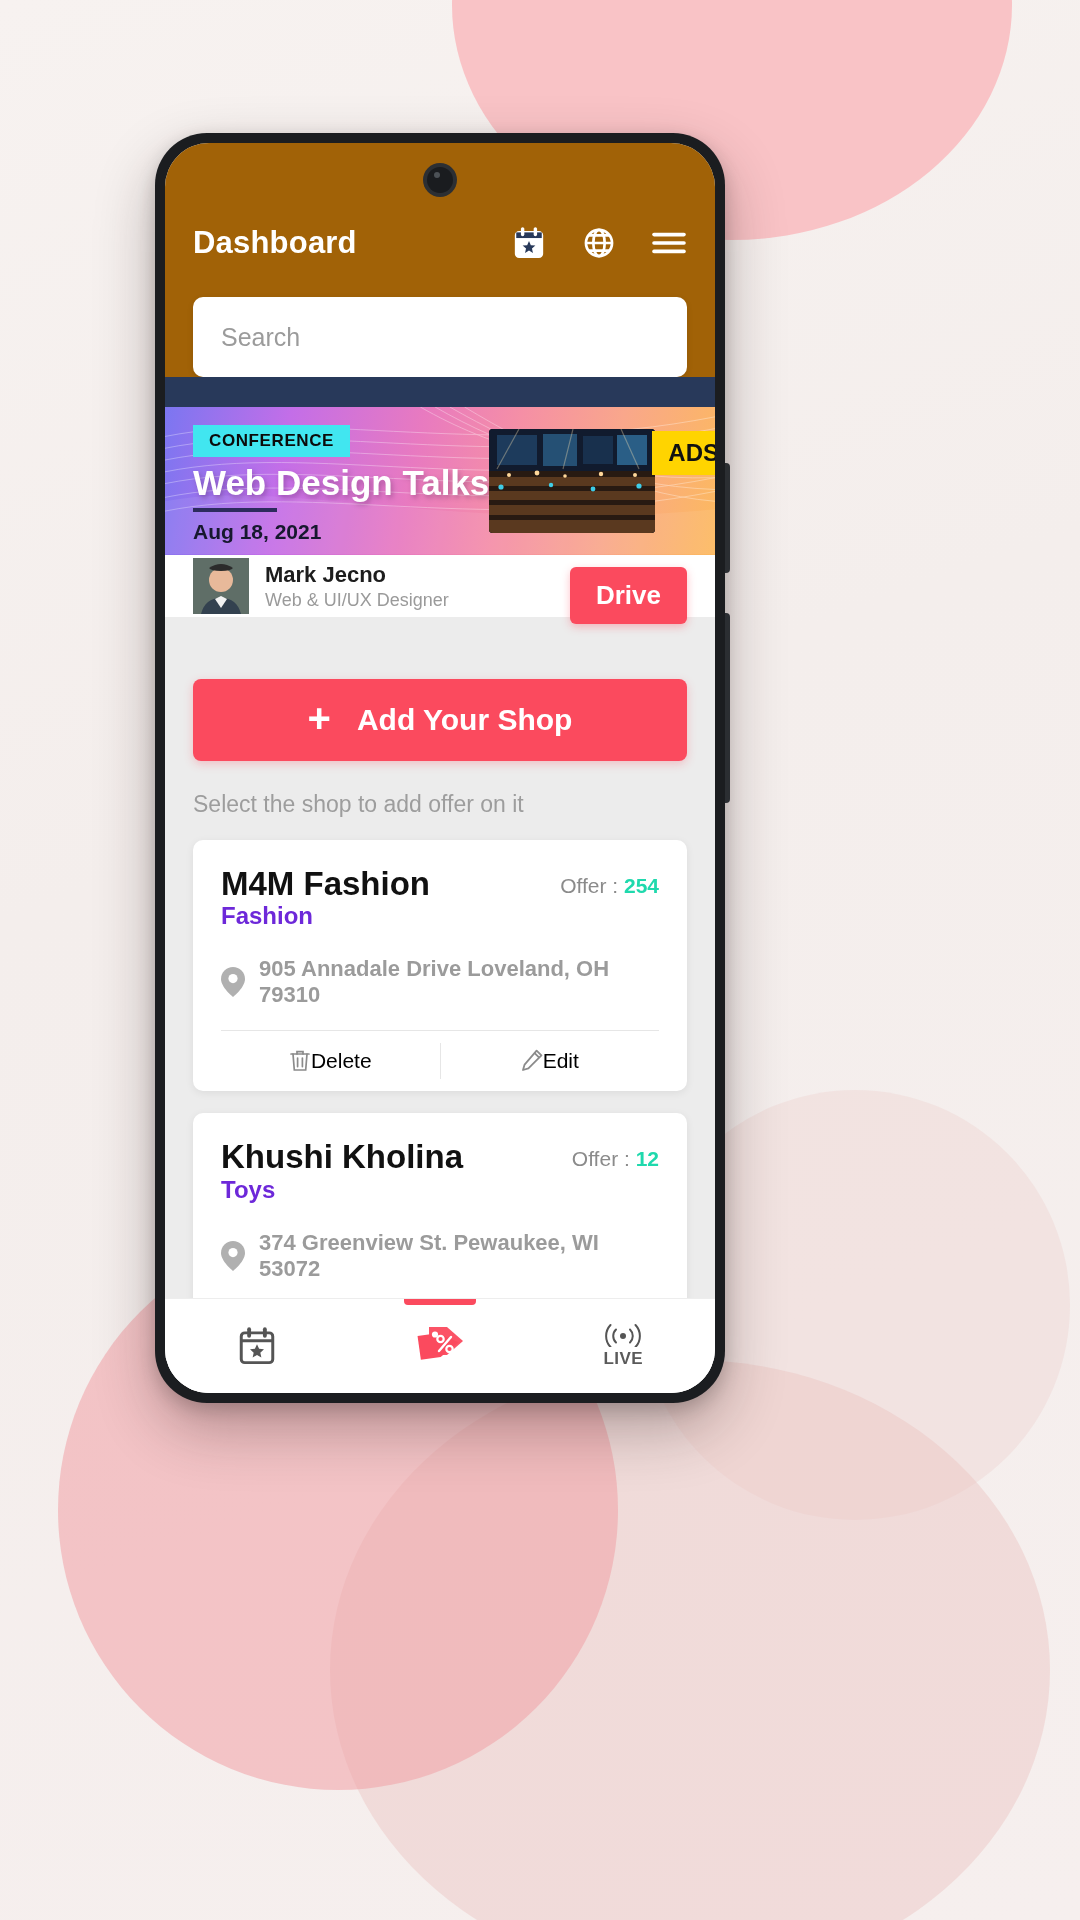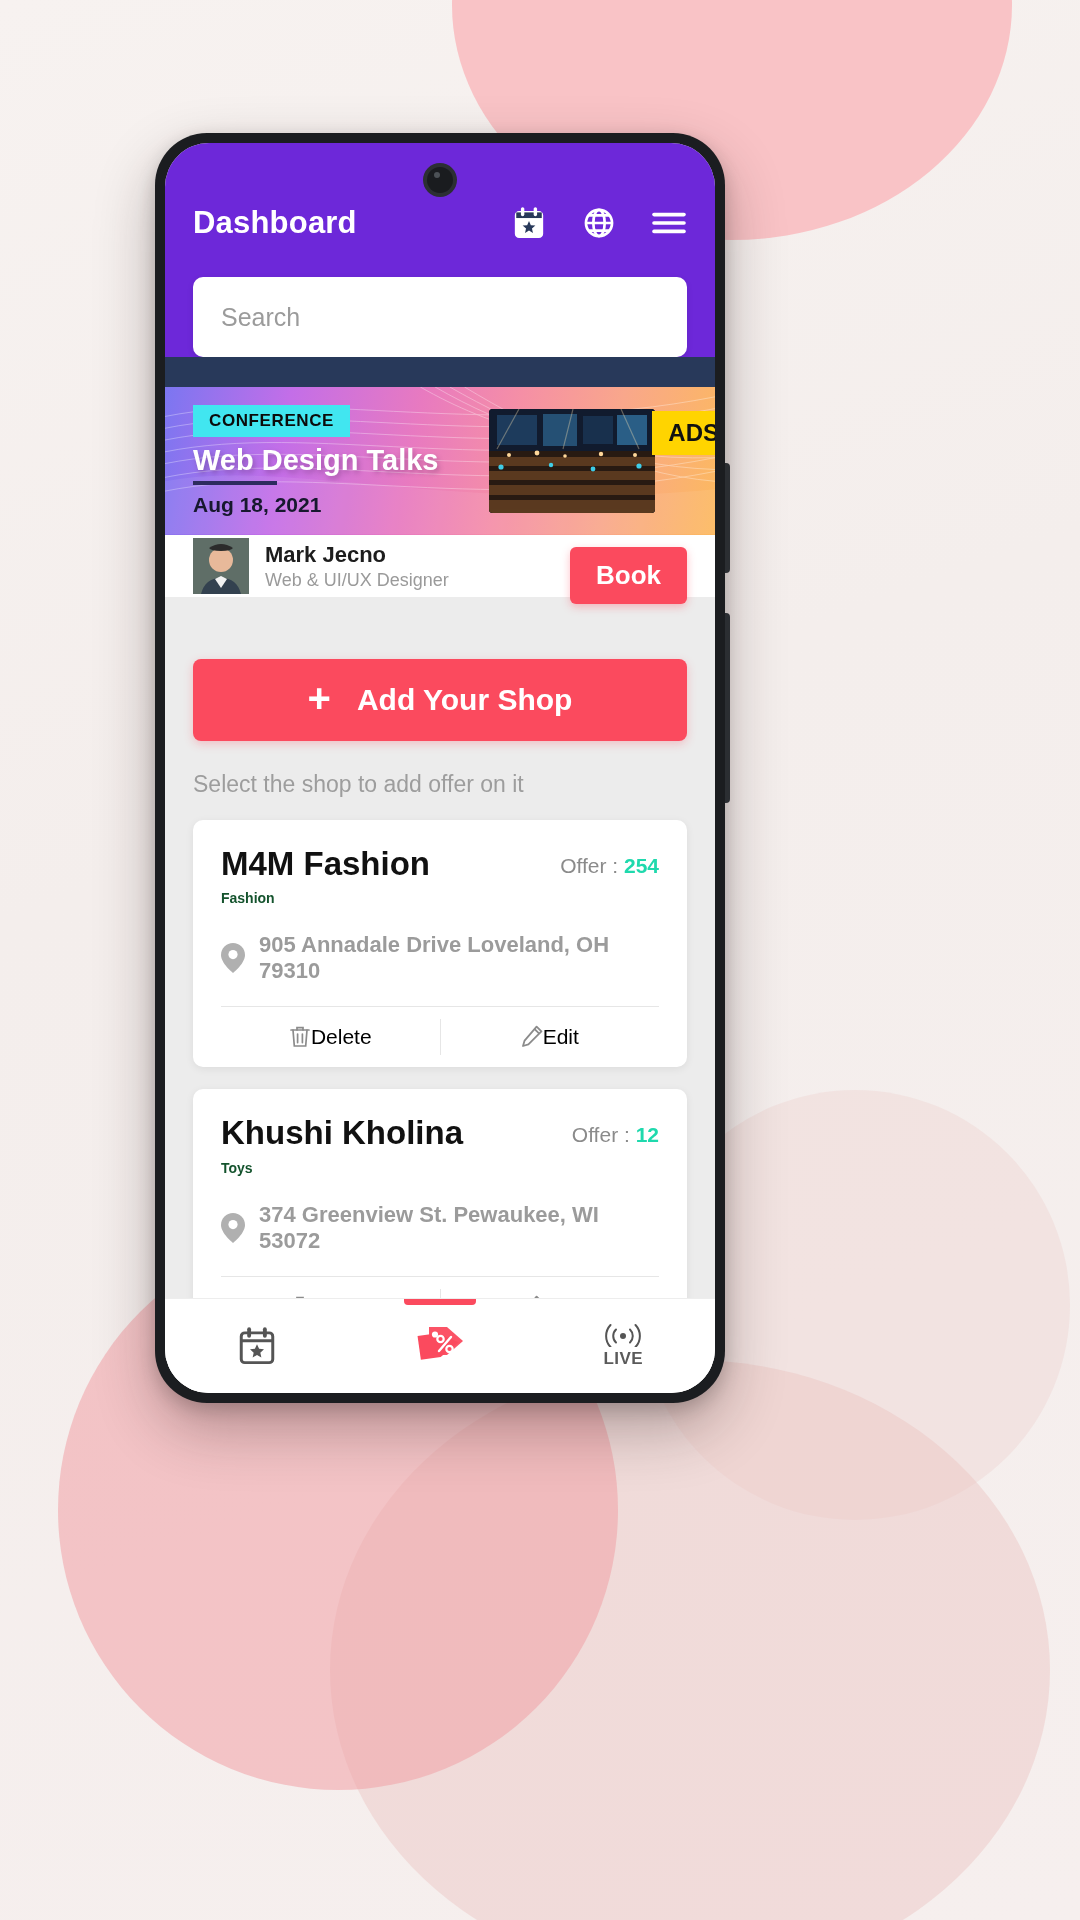--- a/index.html
+++ b/index.html
@@ -36,21 +36,21 @@
     position:relative;width:100%;height:100%;border-radius:44px;
     overflow:hidden;background:#ececec;
   }
   .camera{position:absolute;left:50%;transform:translateX(-50%);top:24px;
     width:26px;height:26px;border-radius:50%;background:#1a1c1f;
     box-shadow:0 0 0 4px #2c2f33;z-index:40;}
   .camera:after{content:"";position:absolute;left:7px;top:5px;width:6px;
     height:6px;border-radius:50%;background:#4c5156;}
 
   
-  .header{background:#6d28d9;padding:52px 28px 0 28px;box-sizing:border-box;}
+  .header{background:#a16207;padding:72px 28px 0 28px;box-sizing:border-box;}
   .header-row{display:flex;align-items:center;justify-content:space-between;
     height:56px;}
   .app-title{color:#fff;font-size:31px;font-weight:bold;letter-spacing:.2px;}
   .header-icons{display:flex;align-items:center;gap:34px;}
   .hicon{width:36px;height:36px;display:flex;align-items:center;
     justify-content:center;color:#fff;}
   .hicon svg{display:block;}
   .searchbar{
     margin:26px 0 0 0;height:80px;background:#fff;border-radius:10px;
     display:flex;align-items:center;padding:0 26px;box-sizing:border-box;
@@ -64,21 +64,21 @@
   .header-pad{height:30px;background:#28395a;}
 
   
   .banner{position:relative;height:148px;overflow:hidden;
      background:linear-gradient(100deg,#7b76f1 0%,#c36ee8 22%,#e87ac0 45%,
        #f58fa6 62%,#f9a78b 80%,#fcb95f 100%);}
   .banner .waves{position:absolute;inset:0;opacity:.55;}
   .banner-left{position:absolute;left:28px;top:18px;z-index:3;}
   .badge-conf{display:inline-block;background:#41e6f0;color:#0b0b0b;
     font-size:17px;font-weight:bold;letter-spacing:.6px;padding:6px 16px;}
-  .banner-title{color:#fff;font-size:29px;font-weight:bold;margin-top:8px;
+  .banner-title{color:#fff;font-size:35px;font-weight:bold;margin-top:8px;
     text-shadow:2px 3px 5px rgba(90,40,90,.35);line-height:1.05;}
   .rule{width:84px;height:4px;background:#2d2b5e;margin:6px 0 8px 0;}
   .banner-date{color:#16182e;font-size:21px;font-weight:bold;}
   .venue{position:absolute;right:60px;top:22px;width:166px;height:104px;
     border-radius:4px;overflow:hidden;z-index:3;background:#0d1526;}
   .venue svg{display:block;}
   .ads{position:absolute;right:-20px;top:24px;background:#ffd400;color:#111;
     font-weight:bold;font-size:24px;padding:8px 16px;z-index:4;}
 
   
@@ -100,21 +100,21 @@
     display:flex;align-items:center;justify-content:center;gap:26px;
     color:#fff;font-size:30px;font-weight:bold;cursor:pointer;
     box-shadow:0 3px 10px rgba(251,74,94,.28);}
   .plus{font-size:40px;font-weight:bold;line-height:1;margin-top:-4px;}
   .hint{margin-top:30px;font-size:23px;color:#9d9d9d;}
 
   .card{background:#fff;border-radius:10px;margin-top:22px;padding:26px 28px 0;
     box-sizing:border-box;box-shadow:0 2px 8px rgba(0,0,0,.07);}
   .card-top{display:flex;align-items:flex-start;justify-content:space-between;gap:19px;}
   .shop-name{font-size:33px;font-weight:bold;color:#111;line-height:1.1;}
-  .shop-cat{font-size:14px;font-weight:bold;color:#14532d;margin-top:8px;}
+  .shop-cat{font-size:24px;font-weight:bold;color:#6d28d9;}
   .offer{font-size:21px;color:#8b8b8b;margin-top:8px;white-space:nowrap;}
   .offer b{color:#1fd9ad;}
   .addr{display:flex;align-items:center;gap:14px;margin-top:26px;
     font-size:22px;color:#9b9b9b;font-weight:bold;}
   .addr svg{flex:none;}
   .card-actions{display:flex;margin-top:22px;border-top:1px solid #e6e6e6;}
   .act{flex:1;display:flex;justify-content:center;
     padding:18px 0;font-size:21px;color:#000000;cursor:pointer;}
   .act-div{width:1px;background:#e6e6e6;margin:12px 0;}
 
@@ -249,21 +249,21 @@
           <circle cx="28" cy="22" r="12" fill="#e8b99a"></circle>
           <path d="M16 10 q12 -8 24 0 q-2 3 -12 3 q-10 0 -12 -3Z" fill="#2b2b2b"></path>
           <path d="M8 56 q4 -16 20 -16 q16 0 20 16Z" fill="#33414f"></path>
           <path d="M22 41 l6 9 l6 -9 l-6 -3Z" fill="#f2f2f2"></path>
         </svg>
       </div>
       <div class="speaker-text">
         <div class="sp-name">Mark Jecno</div>
         <div class="sp-role">Web &amp; UI/UX Designer</div>
       </div>
-      <button class="book-btn">Book</button>
+      <button class="book-btn">Drive</button>
     </div>
 
     <div class="content">
       <div class="add-shop">
         <span class="plus">+</span>
         <span>Add Your Shop</span>
       </div>
       <div class="hint">Select the shop to add offer on it</div>
 
       <div class="card">

